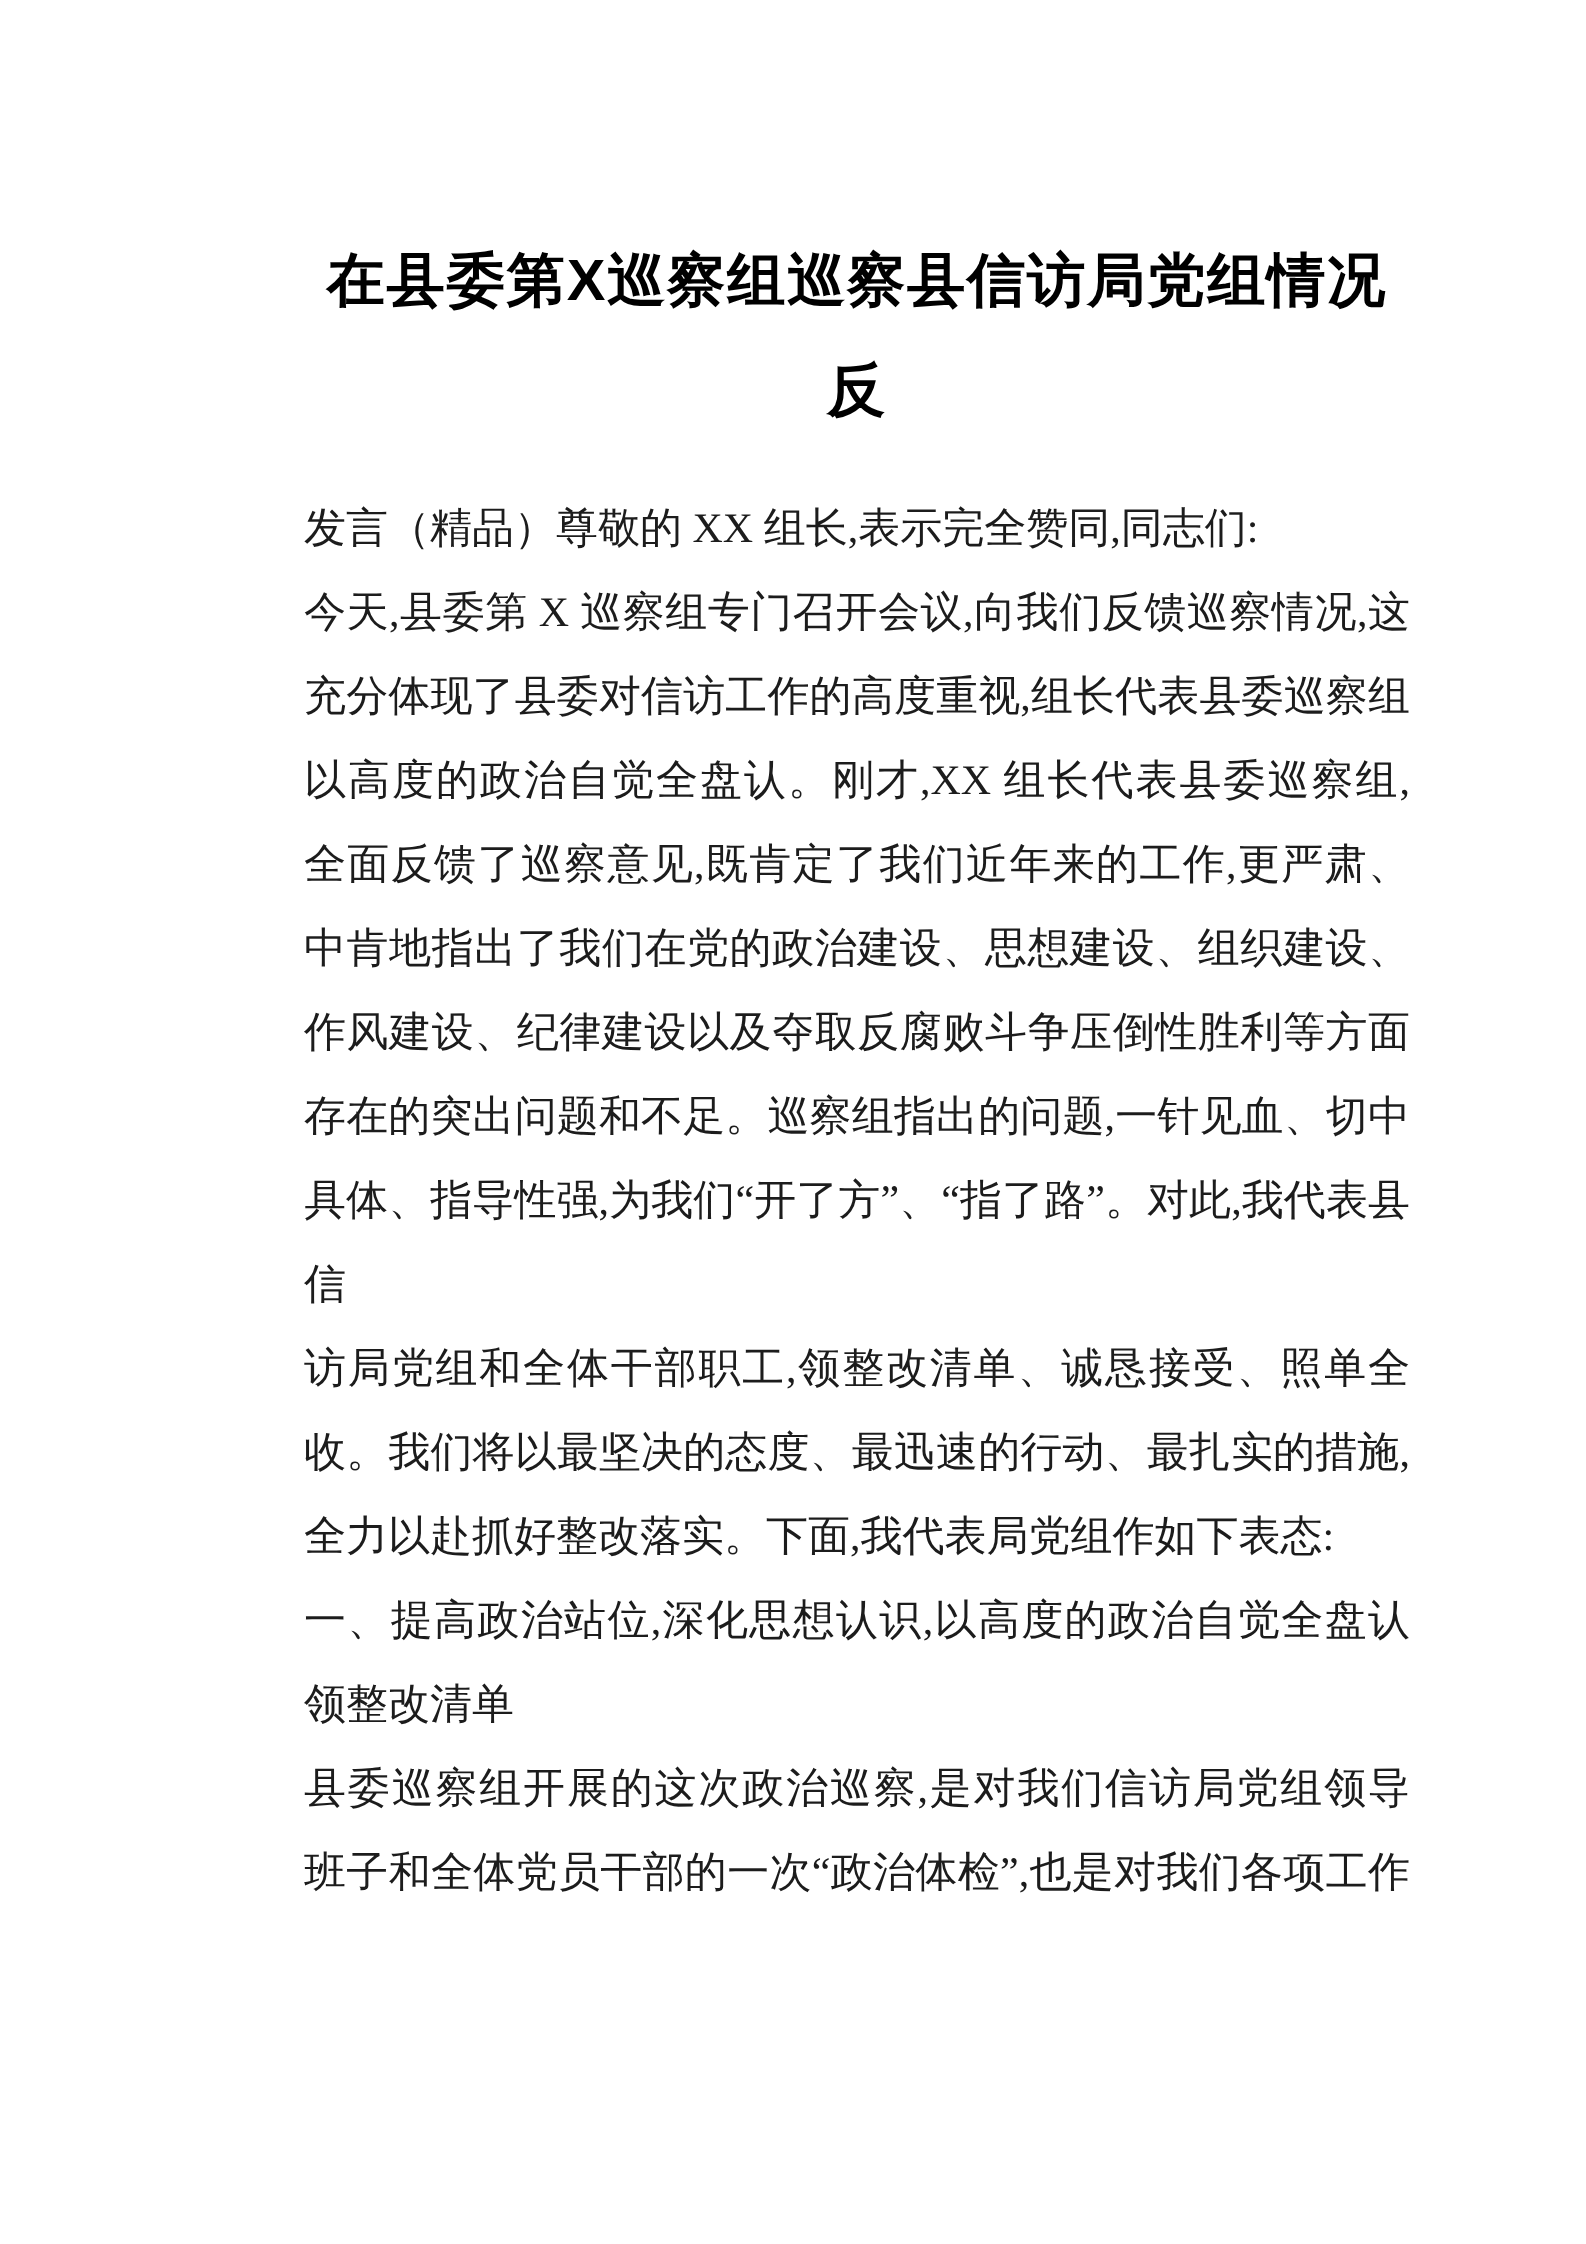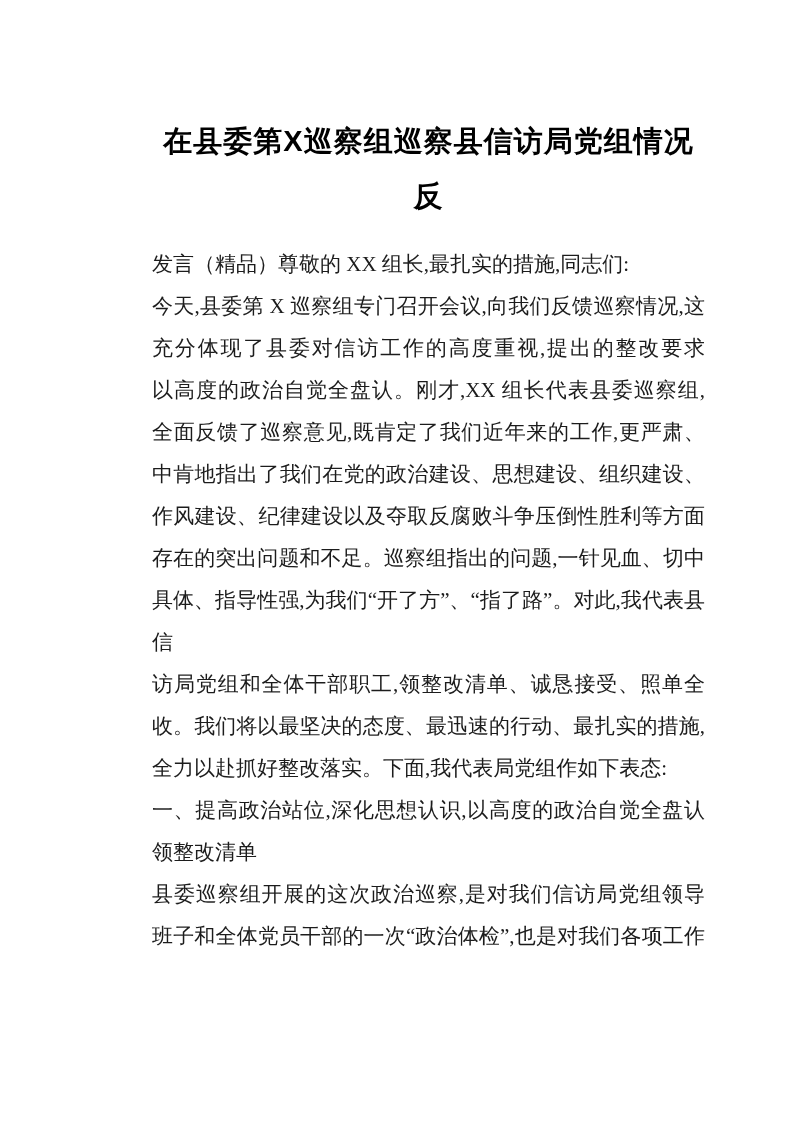--- a/index.html
+++ b/index.html
@@ -56,25 +56,25 @@
 </head>
 <body>
 
 <div class="page">
   <div class="content">
     <h1 class="title">
       <div>在县委第X巡察组巡察县信访局党组情况反</div>
     </h1>
     <div class="bodytext" id="body-text">
         <div class="para">
-          <div class="line">发言（精品）尊敬的 XX 组长,最扎实的措施,同志们:</div>
+          <div class="line">发言（精品）尊敬的 XX 组长,表示完全赞同,同志们:</div>
         </div>
         <div class="para">
           <div class="line full">今天,县委第 X 巡察组专门召开会议,向我们反馈巡察情况,这</div>
-          <div class="line full">充分体现了县委对信访工作的高度重视,提出的整改要求</div>
+          <div class="line full">充分体现了县委对信访工作的高度重视,组长代表县委巡察组</div>
           <div class="line full">以高度的政治自觉全盘认。刚才,XX 组长代表县委巡察组,</div>
           <div class="line full">全面反馈了巡察意见,既肯定了我们近年来的工作,更严肃、</div>
           <div class="line full">中肯地指出了我们在党的政治建设、思想建设、组织建设、</div>
           <div class="line full">作风建设、纪律建设以及夺取反腐败斗争压倒性胜利等方面</div>
           <div class="line full">存在的突出问题和不足。巡察组指出的问题,一针见血、切中</div>
           <div class="line full">具体、指导性强,为我们“开了方”、“指了路”。对此,我代表县信</div>
           <div class="line full">访局党组和全体干部职工,领整改清单、诚恳接受、照单全</div>
           <div class="line full">收。我们将以最坚决的态度、最迅速的行动、最扎实的措施,</div>
           <div class="line">全力以赴抓好整改落实。下面,我代表局党组作如下表态:</div>
         </div>

